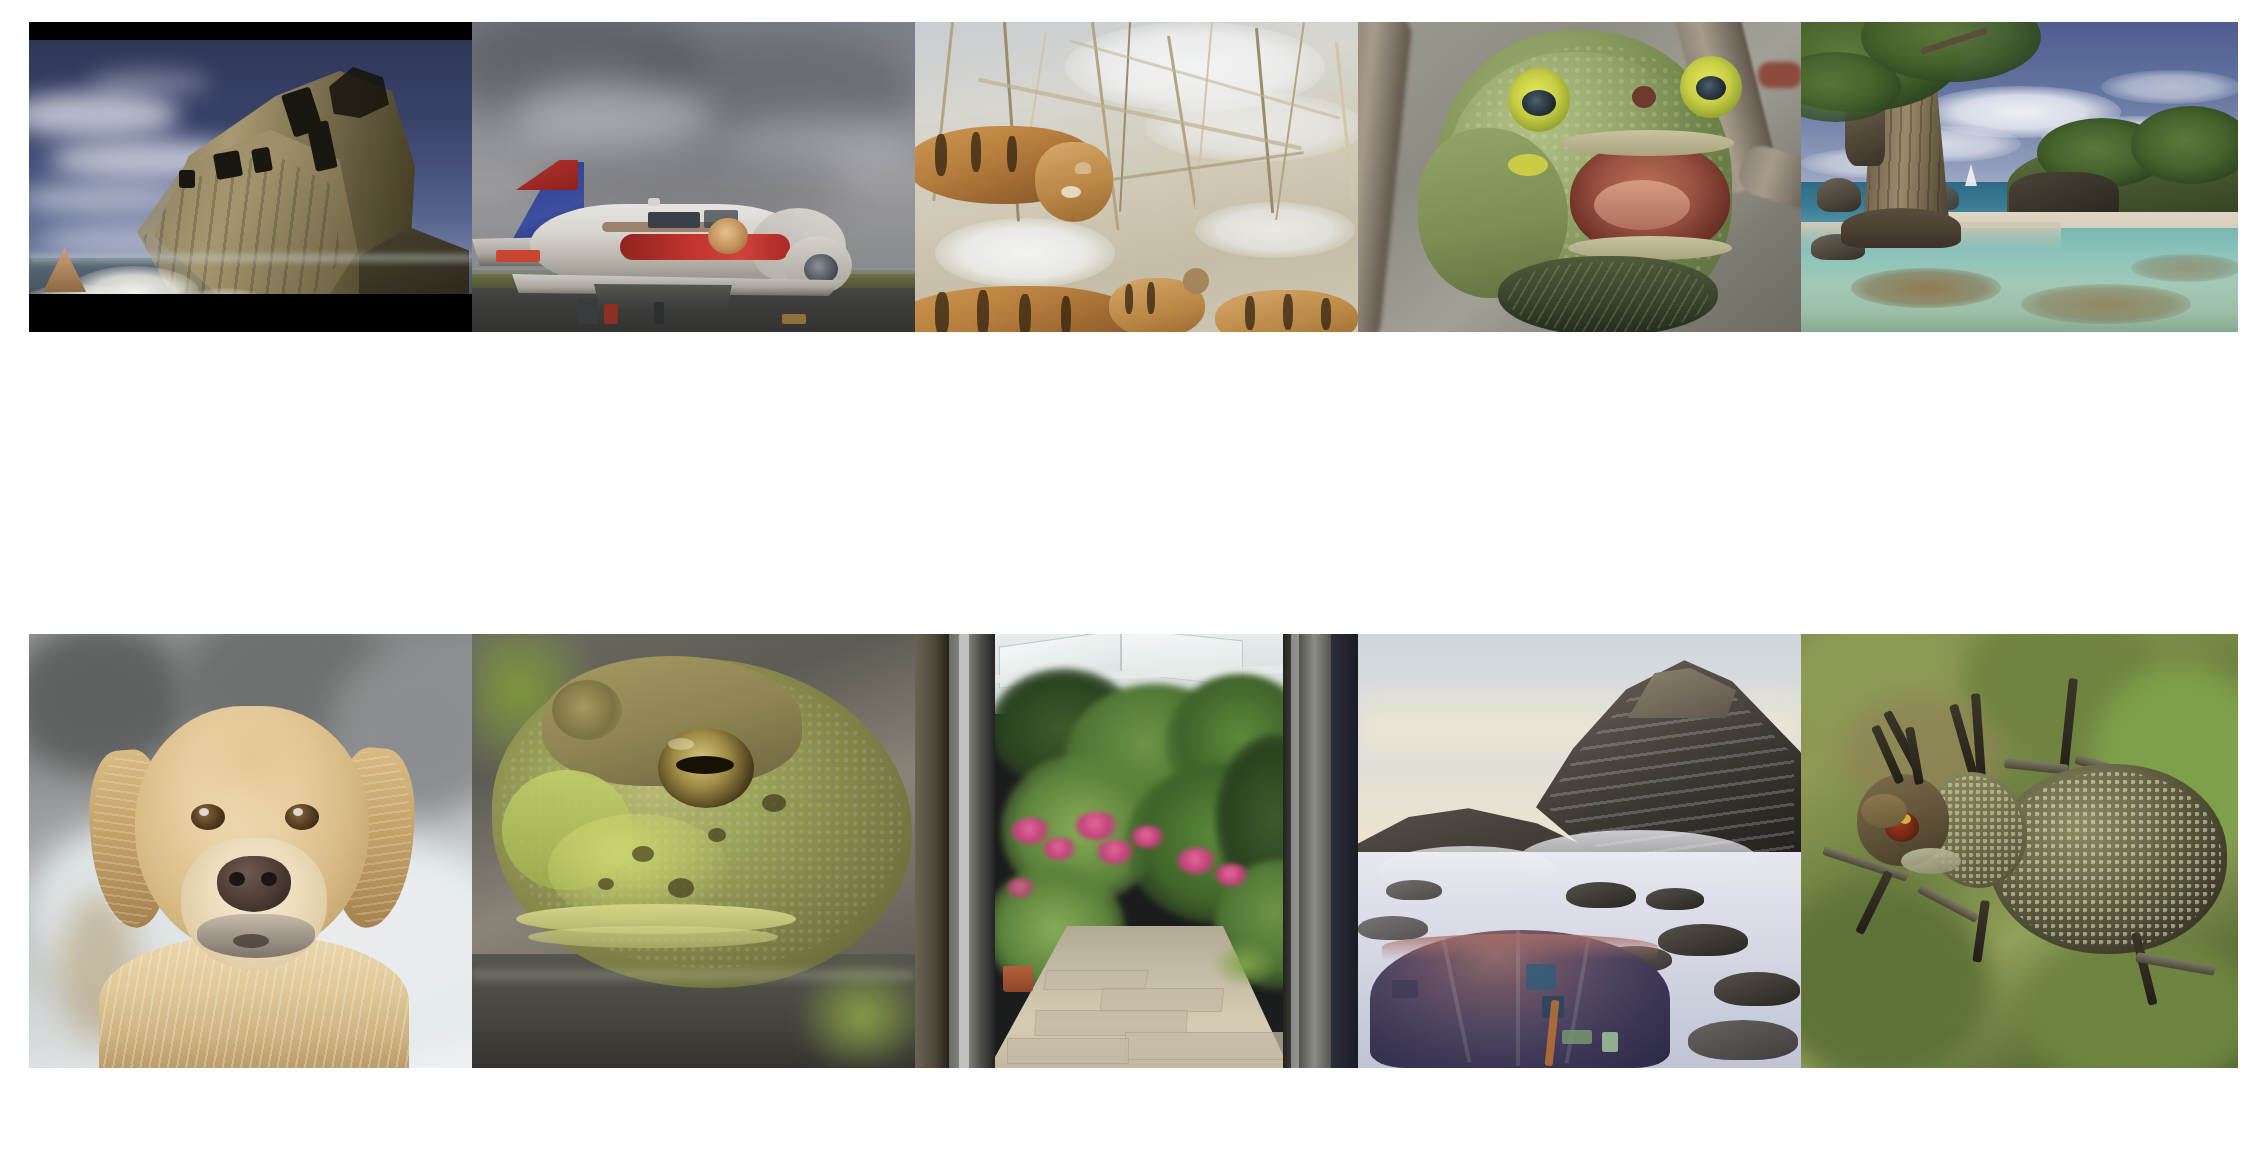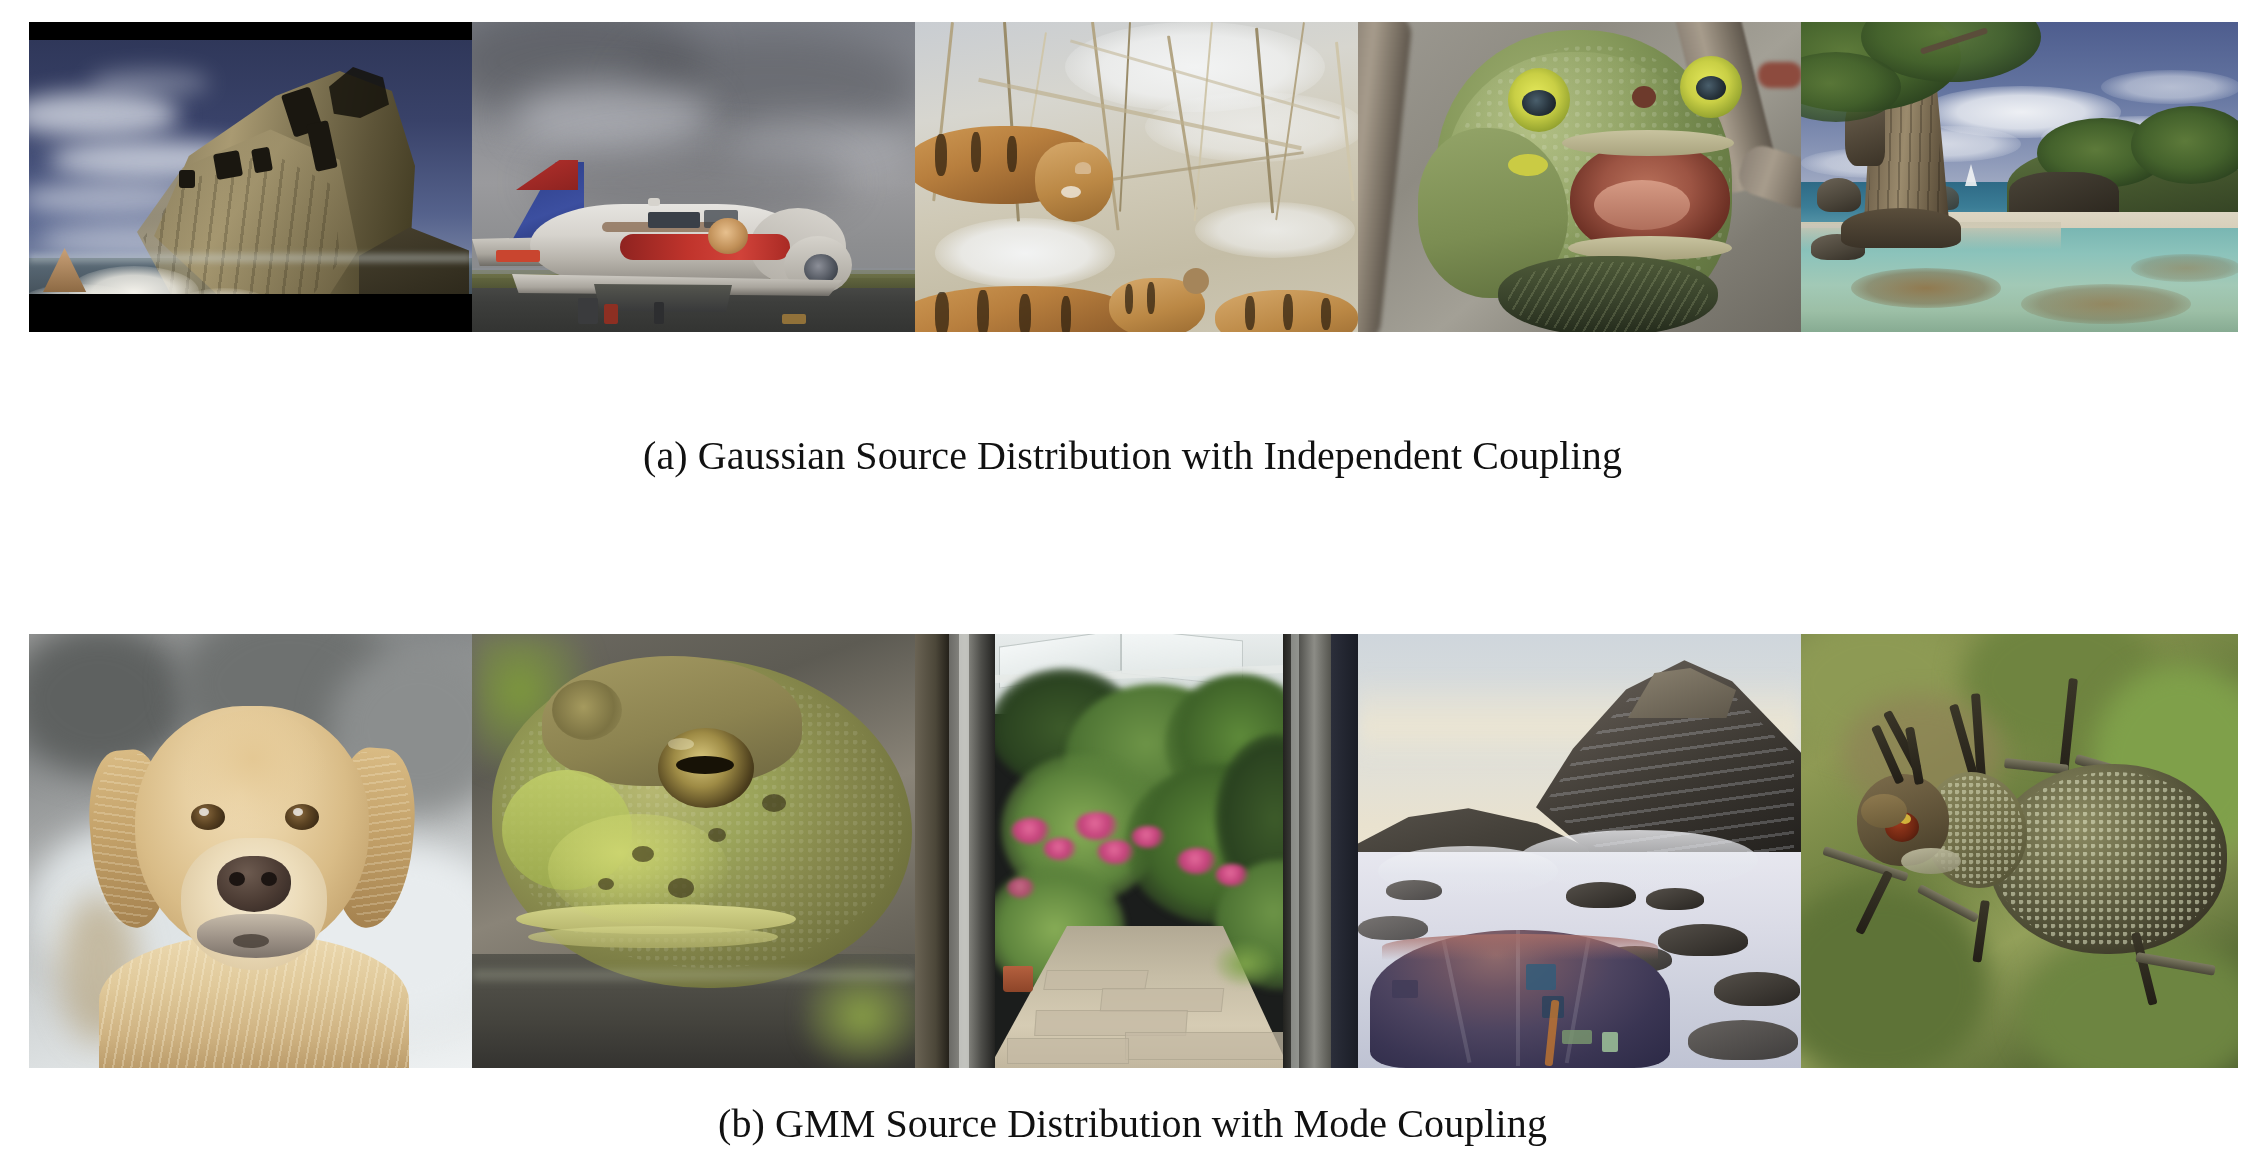--- a/index.html
+++ b/index.html
@@ -613,21 +613,20 @@
         <div class="lyr" style="left:40px;top:186px;width:120px;height:40px;background:linear-gradient(180deg,#5a4e3c 0%,#3b3328 100%);border-radius:50% 50% 20% 20%;"></div>
 
         <div class="lyr beach-foliage" style="left:-50px;top:-20px;width:210px;height:110px;"></div>
         <div class="lyr beach-foliage" style="left:60px;top:-30px;width:180px;height:90px;opacity:.95;"></div>
         <div class="lyr beach-foliage" style="left:-30px;top:30px;width:130px;height:70px;opacity:.8;"></div>
         <div class="lyr" style="left:118px;top:16px;width:70px;height:6px;background:#5a4d3a;transform:rotate(-18deg);border-radius:3px;"></div>
       </div>
     </div>
   </div>
 
-  <div class="caption" id="caption-a">(a) Gaussian Source Distribution with Independent Coupling</div>
 
   <div class="panel-row" id="row-b">
 
     <div class="panel">
       <div class="scene">
         <div class="lyr dog-bg"></div>
         <div class="lyr dog-bgblotch" style="left:-20px;top:-10px;width:180px;height:150px;background:#5e6160;"></div>
         <div class="lyr dog-bgblotch" style="left:150px;top:-30px;width:220px;height:160px;background:#6e7170;"></div>
         <div class="lyr dog-bgblotch" style="left:300px;top:10px;width:180px;height:170px;background:#8b8e8e;"></div>
         <div class="lyr dog-bgblotch" style="left:0px;top:190px;width:200px;height:170px;background:#dfe4e6;"></div>
@@ -807,15 +806,14 @@
         <div class="lyr bug-leg" style="left:84px;top:236px;width:9px;height:68px;transform:rotate(26deg);"></div>
         <div class="lyr bug-leg light" style="left:120px;top:250px;width:66px;height:9px;transform:rotate(28deg);"></div>
         <div class="lyr bug-leg" style="left:180px;top:266px;width:9px;height:62px;transform:rotate(8deg);"></div>
         <div class="lyr bug-leg" style="left:330px;top:300px;width:9px;height:74px;transform:rotate(-14deg);"></div>
         <div class="lyr bug-leg light" style="left:336px;top:318px;width:80px;height:10px;transform:rotate(10deg);"></div>
         <div class="lyr" style="left:100px;top:214px;width:60px;height:26px;background:linear-gradient(170deg,#cbc9ac 0%,#8d8b70 100%);border-radius:50%;opacity:.85;"></div>
       </div>
     </div>
   </div>
 
-  <div class="caption" id="caption-b">(b) GMM Source Distribution with Mode Coupling</div>
 
 </div>
 
 </body></html>

